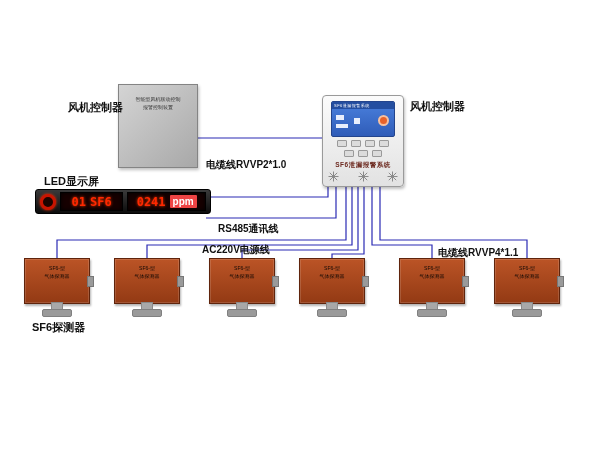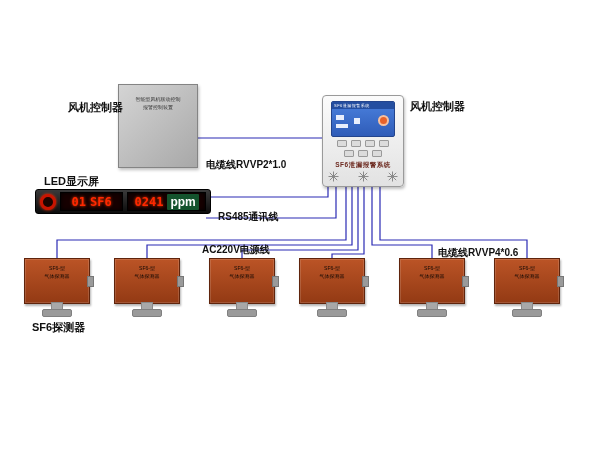--- a/index.html
+++ b/index.html
@@ -36,21 +36,21 @@
        background:linear-gradient(180deg,#3a3a3a,#0c0c0c);border:1px solid #000;border-radius:3px;
        display:flex;align-items:center;gap:4px;padding:0 4px;}
   .pwr{width:16px;height:16px;border-radius:50%;background:#1c0400;border:3px solid #c81400;
        box-sizing:border-box;box-shadow:0 0 3px #ff3000;flex:0 0 auto;}
   .seg{height:19px;background:#160000;border:1px solid #000;box-shadow:inset 0 0 4px #000;
        display:flex;align-items:center;justify-content:center;gap:4px;
        font-family:"DejaVu Sans Mono",monospace;font-weight:bold;color:#ff2800;font-size:12px;
        text-shadow:0 0 3px #ff3c00;box-sizing:border-box;}
   .seg1{width:66px;}
   .seg2{width:82px;}
-  .unit{background:#14532d;color:#fff;font-size:12px;font-family:"Liberation Sans",sans-serif;
+  .unit{background:#ef4444;color:#fff;font-size:10px;font-family:"Liberation Sans",sans-serif;
         padding:1px 3px;border-radius:1px;text-shadow:none;font-weight:bold;}
 
   
   .det{position:absolute;width:66px;height:46px;top:258px;z-index:1;box-sizing:border-box;
        background:linear-gradient(180deg,#bb5426,#933a14);border:1px solid #5f240c;
        box-shadow:inset 0 0 0 1px rgba(255,255,255,.14),1px 2px 2px rgba(0,0,0,.3);}
   .det .t{margin-top:6px;text-align:center;font-size:5px;color:#140a05;line-height:1.5;}
   .gland{position:absolute;right:-5px;top:17px;width:5px;height:9px;background:#9a9a9a;border:1px solid #777;}
   .neck{position:absolute;left:50%;bottom:-8px;transform:translateX(-50%);width:10px;height:7px;
         background:#a8a8a8;border:1px solid #8a8a8a;}
@@ -75,23 +75,23 @@
     <polyline class="wire" points="372,187 372,245 432,245 432,258"></polyline>
     <polyline class="wire" points="380,187 380,240 527,240 527,258"></polyline>
   </svg>
 
   <span class="caption" style="left:68px;top:100px;">风机控制器</span>
   <span class="caption" style="left:410px;top:99px;">风机控制器</span>
   <span class="caption" style="left:44px;top:174px;">LED显示屏</span>
   <span class="caption" style="left:32px;top:320px;">SF6探测器</span>
 
   <span class="cable-label" style="left:206px;top:118px;">电缆线RVVP2*1.0</span>
-  <span class="cable-label" style="left:218px;top:170px;">RS485通讯线</span>
+  <span class="cable-label" style="left:218px;top:182px;">RS485通讯线</span>
   <span class="cable-label" style="left:202px;top:203px;">AC220V电源线</span>
-  <span class="cable-label" style="left:438px;top:206px;">电缆线RVVP4*0.6</span>
+  <span class="cable-label" style="left:438px;top:206px;">电缆线RVVP4*1.1</span>
 
   <div class="fan">
     <div class="txt">
       <div>智能型风机联动控制</div>
       <div>报警控制装置</div>
     </div>
   </div>
 
   <div class="host">
     <div class="screen">

